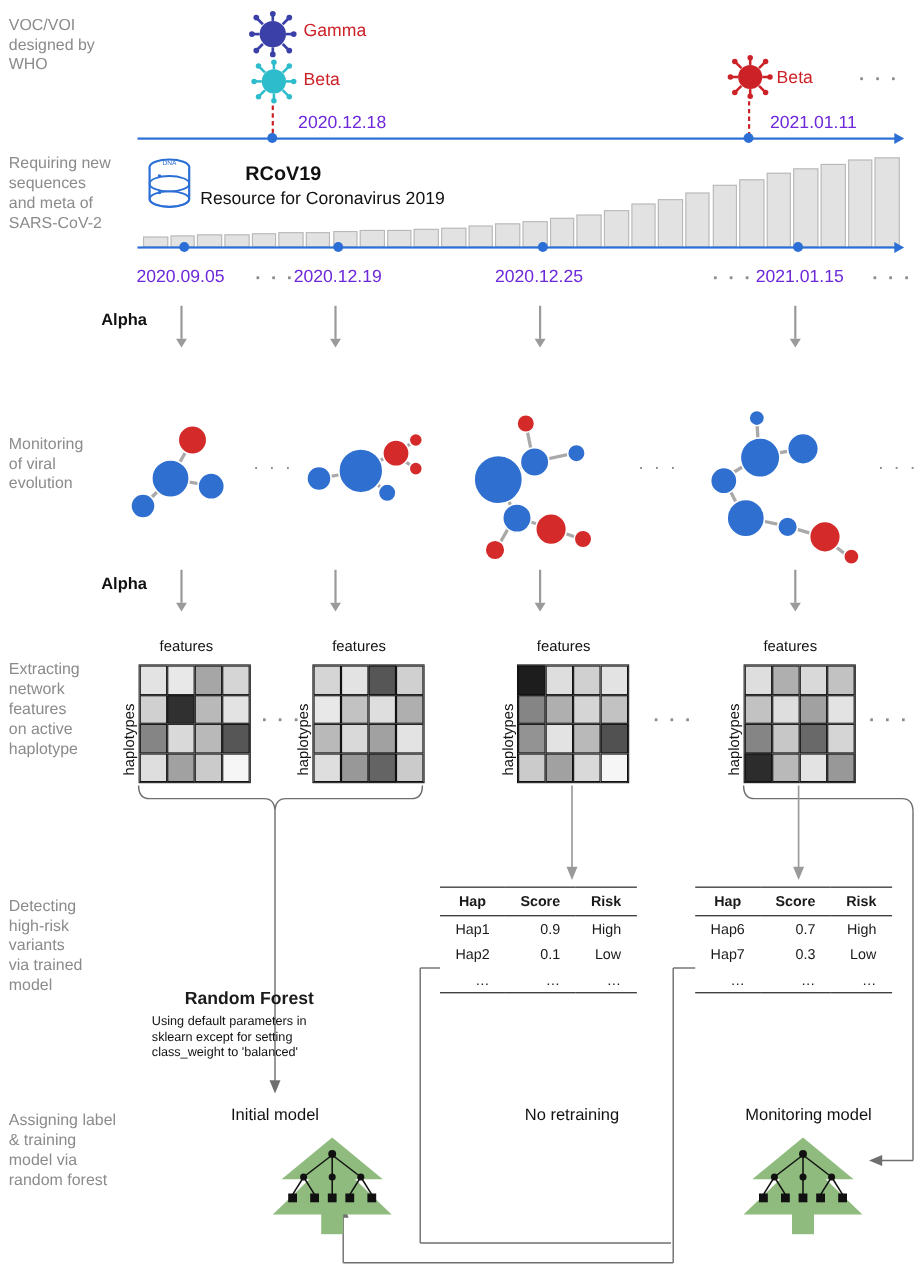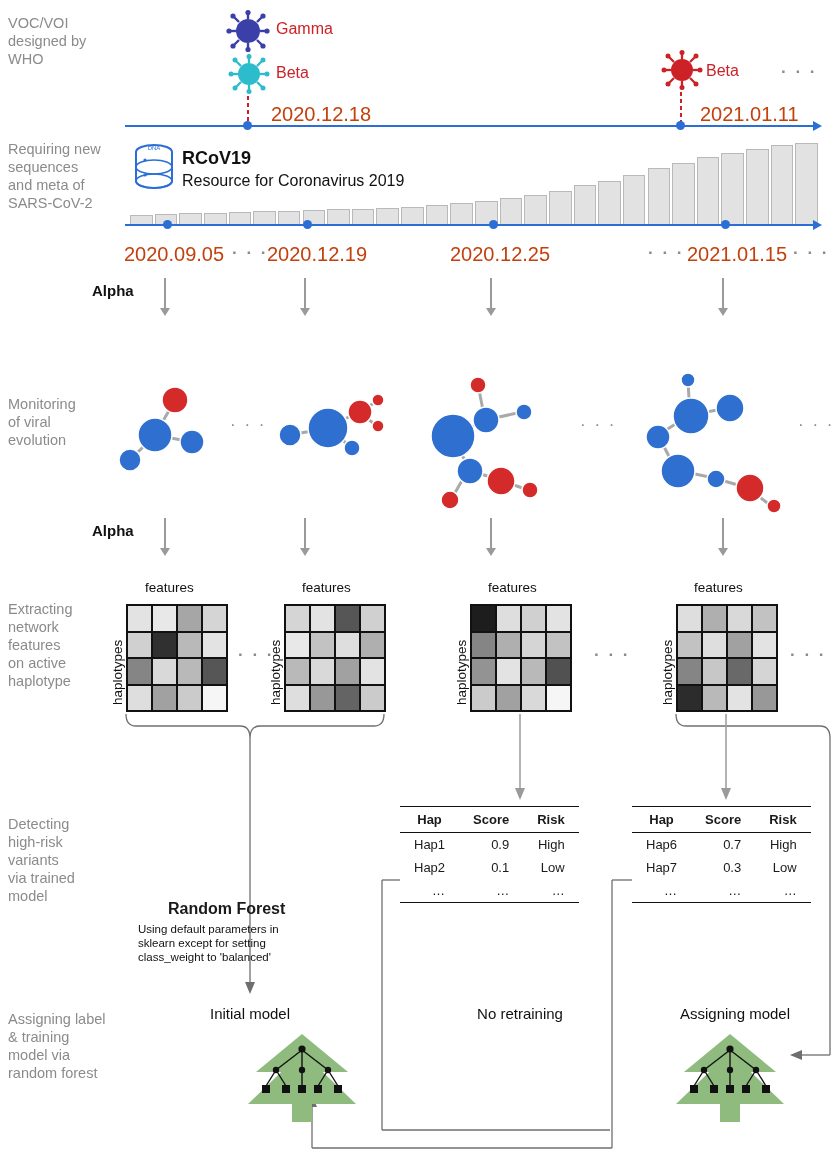--- a/index.html
+++ b/index.html
@@ -12,34 +12,34 @@
     overflow:hidden;
   }
   .abs{position:absolute;}
   .rowlabel{
     color:#8b8b8b;
     font-size:14.5px;
     line-height:18px;
     font-family:"Liberation Sans", sans-serif;
   }
   .red{color:#cc2127;}
-  .bold{font-weight:bold;}
+  .bold{font-weight:bold;margin-left:41px;}
   .dots{color:#8b8b8b;font-size:17px;letter-spacing:2px;font-weight:bold;}
   .axis{background:#2b6fd6;height:2px;}
   .arrowhead{
     width:0;height:0;
     border-top:5px solid transparent;
     border-bottom:5px solid transparent;
     border-left:9px solid #2b6fd6;
   }
   .node{
     width:9px;height:9px;border-radius:50%;
     background:#2b6fd6;
   }
-  .datelabel{color:#c2410c;font-size:20px;}
+  .datelabel{color:#6d28d9;font-size:16px;}
   .bar{background:#e2e2e2;border:1px solid #b9b9b9;position:absolute;bottom:0;}
   .vgrey-arrow{position:absolute;}
   .vgrey-arrow .shaft{width:1.5px;background:#9a9a9a;margin:0 auto;}
   .vgrey-arrow .head{
     width:0;height:0;margin:0 auto;
     border-left:5px solid transparent;
     border-right:5px solid transparent;
     border-top:8px solid #9a9a9a;
   }
   .stepname{font-weight:bold;font-size:15px;color:#111;}
@@ -527,21 +527,21 @@
   </tbody>
 </table>
 
 <div class="abs rf-title" style="left:168px;top:900px;">Random Forest</div>
 <div class="abs rf-sub" style="left:138px;top:922px;white-space:pre;">Using default parameters in
 sklearn except for setting
 class_weight to 'balanced'</div>
 
 <div class="abs modelcap" style="left:190px;top:1005px;width:120px;">Initial model</div>
 <div class="abs modelcap" style="left:450px;top:1005px;width:140px;">No retraining</div>
-<div class="abs modelcap" style="left:660px;top:1005px;width:150px;">Assigning model</div>
+<div class="abs modelcap" style="left:660px;top:1005px;width:150px;">Monitoring model</div>
 
 <div class="abs" style="left:244px;top:1030px;">
   <svg width="116" height="92" viewBox="0 0 116 92">
     <polygon points="58,4 104,42 12,42" fill="#8fbc7e"></polygon>
     <polygon points="58,22 112,74 4,74" fill="#8fbc7e"></polygon>
     <rect x="48" y="60" width="20" height="32" fill="#8fbc7e"></rect>
     <g stroke="#111" stroke-width="1.4" fill="none">
       <line x1="58" y1="20" x2="32" y2="40"></line>
         <line x1="58" y1="20" x2="84" y2="40"></line>
       <line x1="32" y1="40" x2="22" y2="56"></line>

